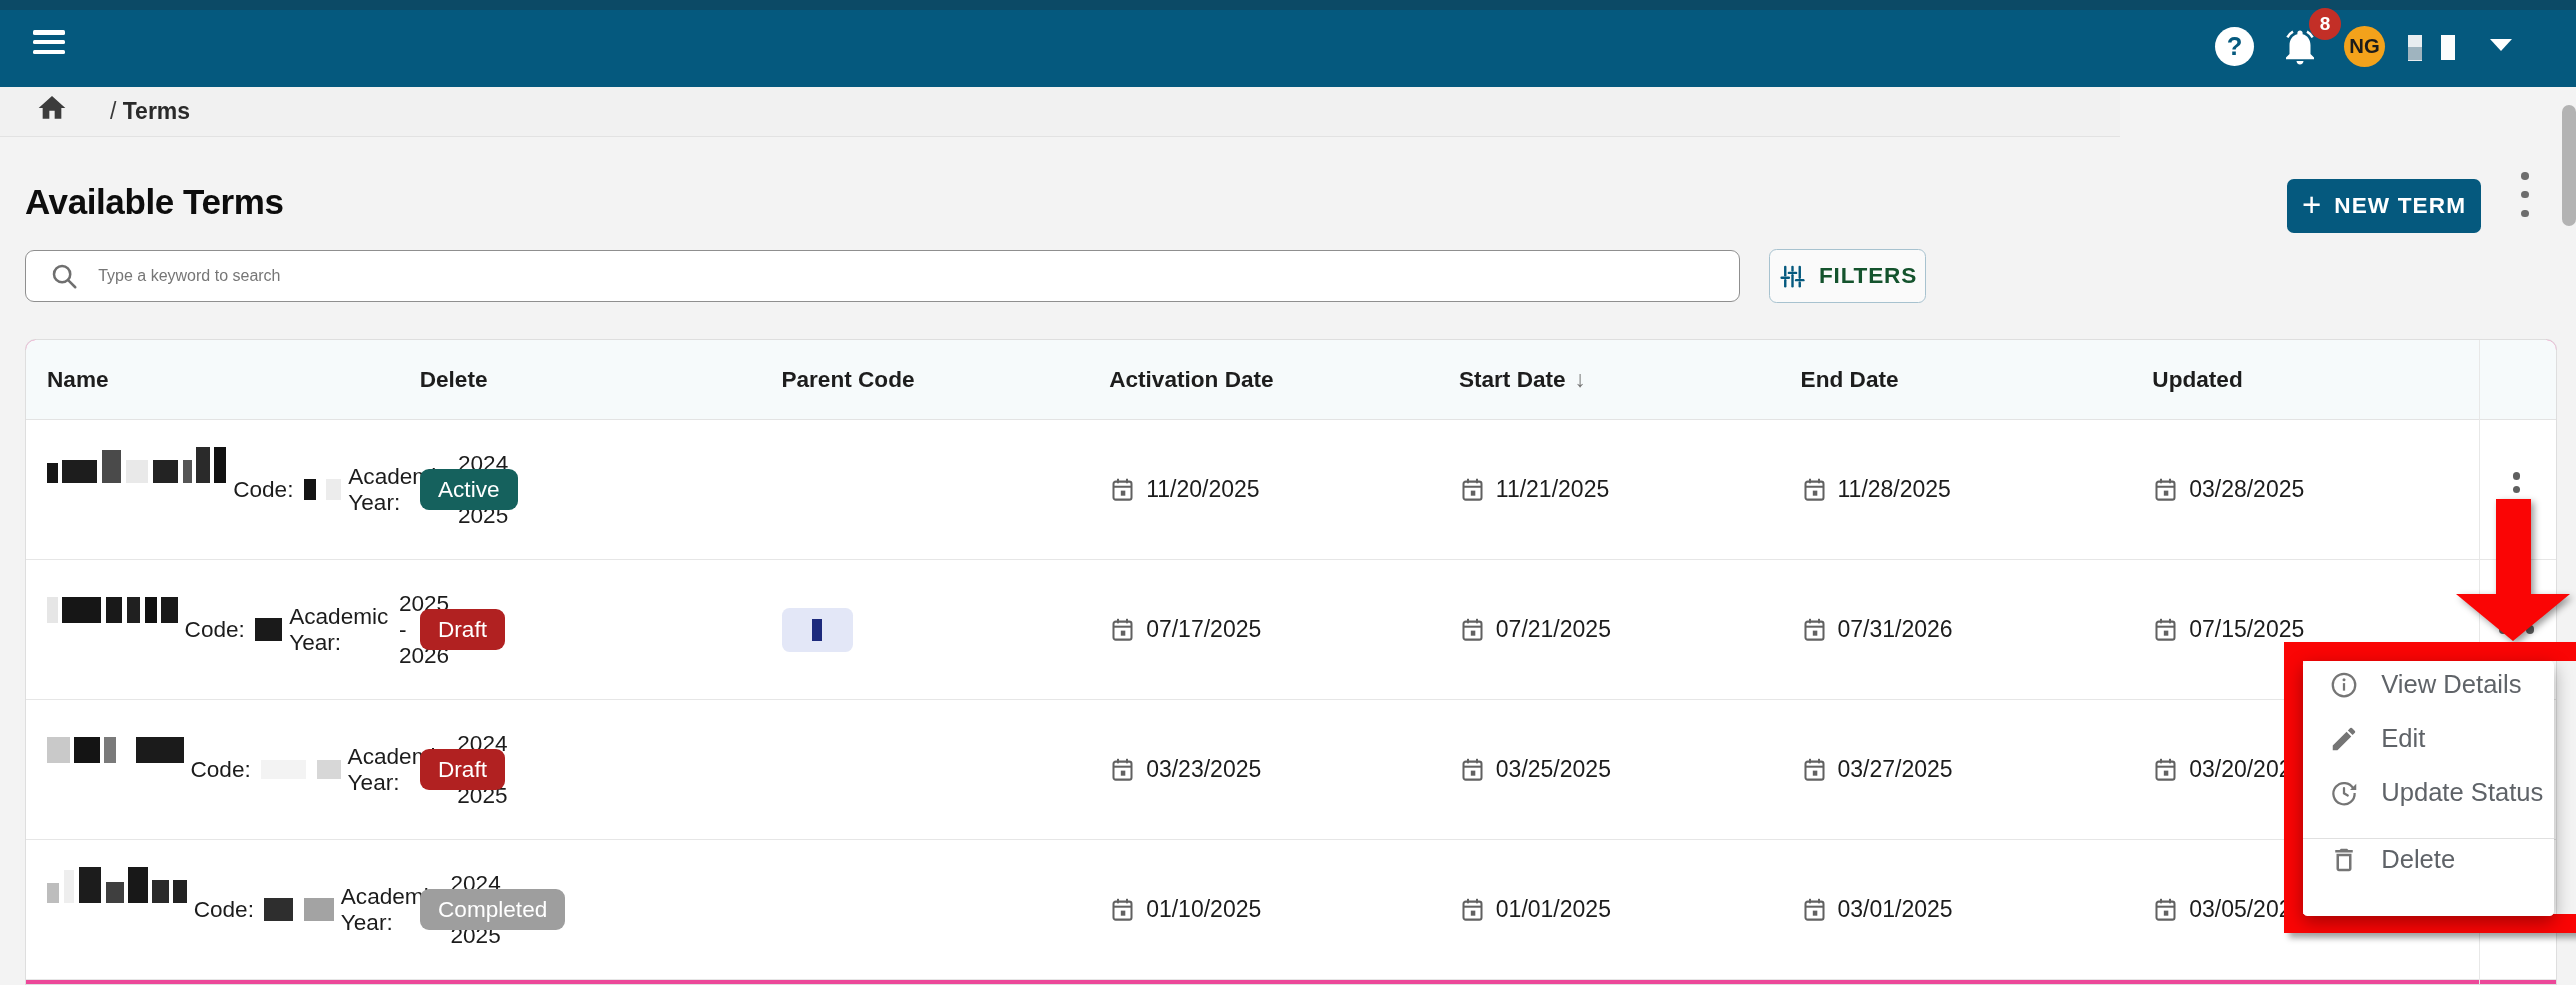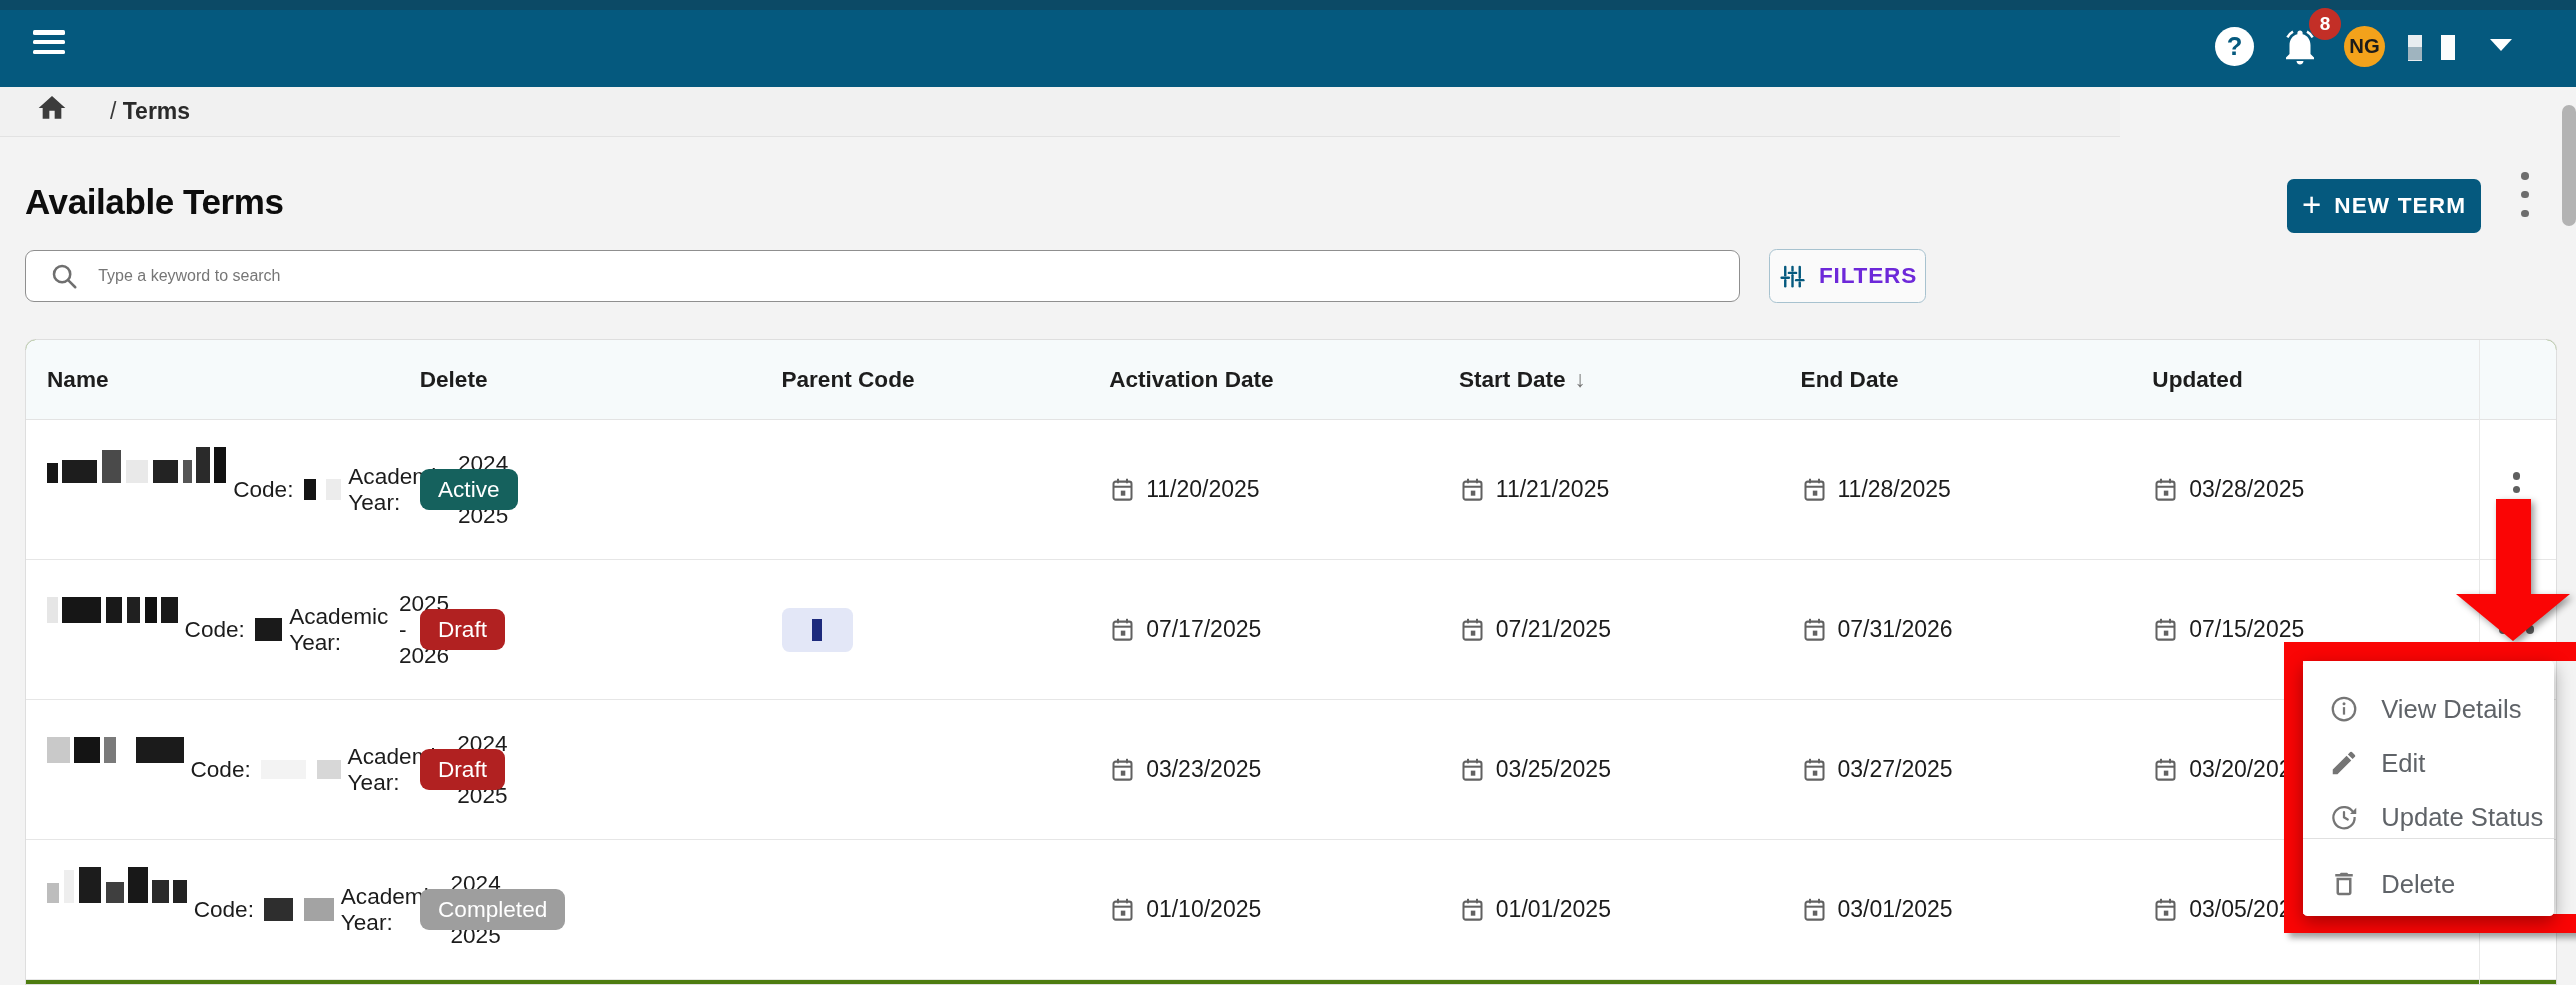--- a/index.html
+++ b/index.html
@@ -43,25 +43,25 @@
 
   
   .searchbox { position:absolute; left:25px; top:250px; width:1715px; height:52px; background:#fff;
                border:1.5px solid #8f8f8f; border-radius:9px; display:flex; align-items:center; }
   .searchbox input { border:none; outline:none; flex:1; font-size:16px; color:#333; margin-left:19.6px;
                      font-family:"Liberation Sans", sans-serif; background:transparent; }
   .searchbox input::placeholder { color:#767676; }
   .search-ic { margin-left:22.6px; }
   .btn-filters { position:absolute; left:1769px; top:249px; width:157px; height:54px; background:#fafafa;
                  border:1.5px solid #a7c2cf; border-radius:7.5px; display:flex; align-items:center; justify-content:center;
-                 gap:12px; color:#6d28d9; font-size:22.6px; font-weight:bold; letter-spacing:0.8px; cursor:pointer;
+                 gap:12px; color:#14532d; font-size:22.6px; font-weight:bold; letter-spacing:0.8px; cursor:pointer;
                  font-family:"Liberation Sans", sans-serif; }
 
   
-  .card { position:absolute; left:25px; top:339px; width:2532px; height:646px; background:#4d7c0f;
+  .card { position:absolute; left:25px; top:339px; width:2532px; height:646px; background:#ec4899;
           border:0.8px solid #dedede; border-radius:10.5px 10.5px 0 0; overflow:hidden; }
   .vdivider { position:absolute; left:2453px; top:0; bottom:0; width:0.8px; background:#e8e8e8; }
   .thead { display:flex; height:80px; align-items:center; background:#f6fafb; border-bottom:0.8px solid #e3e3e3;
            font-size:22.6px; font-weight:bold; color:#1d1d1d; }
   .trow { display:flex; height:140px; align-items:center; border-bottom:0.8px solid #e6e6e6; background:#fff; }
   .c-name { width:394px; padding-left:21px; }
   .c-status { width:362px; }
   .c-parent { width:328px; }
   .c-date { width:350px; }
   .c-start { width:342px; }
@@ -94,21 +94,21 @@
 
   
   .red-arrow { position:absolute; left:0; top:0; z-index:80; filter:drop-shadow(3.8px 3.8px 3.8px rgba(0,0,0,0.4)); }
   .red-arrow .shaft { position:absolute; left:2496px; top:499px; width:35px; height:96px; background:#fa0505; }
   .red-arrow .head { position:absolute; left:2456px; top:594px; width:0; height:0;
                      border-left:57px solid transparent; border-right:57px solid transparent; border-top:47px solid #fa0505; }
   .red-rect { position:absolute; left:2284px; top:642px; width:316px; height:291px; border:19.6px solid #fa0505; z-index:85;
               box-shadow:4.5px 4.5px 6px rgba(0,0,0,0.35); }
   .menu-card { position:absolute; left:2303px; top:661px; width:251px; height:255px; background:#fff; z-index:90;
                border-radius:4.5px; box-shadow:0 6px 18px rgba(0,0,0,0.35); padding-top:9px; }
-  .menu-item { height:54px; display:flex; align-items:flex-end; gap:22.6px; padding-left:25.6px; font-size:25.6px; color:#5f6368; cursor:pointer; }
+  .menu-item { height:54px; display:flex; align-items:flex-start; gap:22.6px; padding-left:25.6px; font-size:25.6px; color:#5f6368; cursor:pointer; }
   .menu-div { height:0.8px; background:#e0e0e0; margin:6px 0; }
 
   
   .scroll-thumb { position:absolute; left:2562px; top:105px; width:14.3px; height:121px; background:#b3b3b3; border-radius:7.5px; z-index:60; }
 
   svg { display:block; }
 </style>
 </head>
 <body>
 

